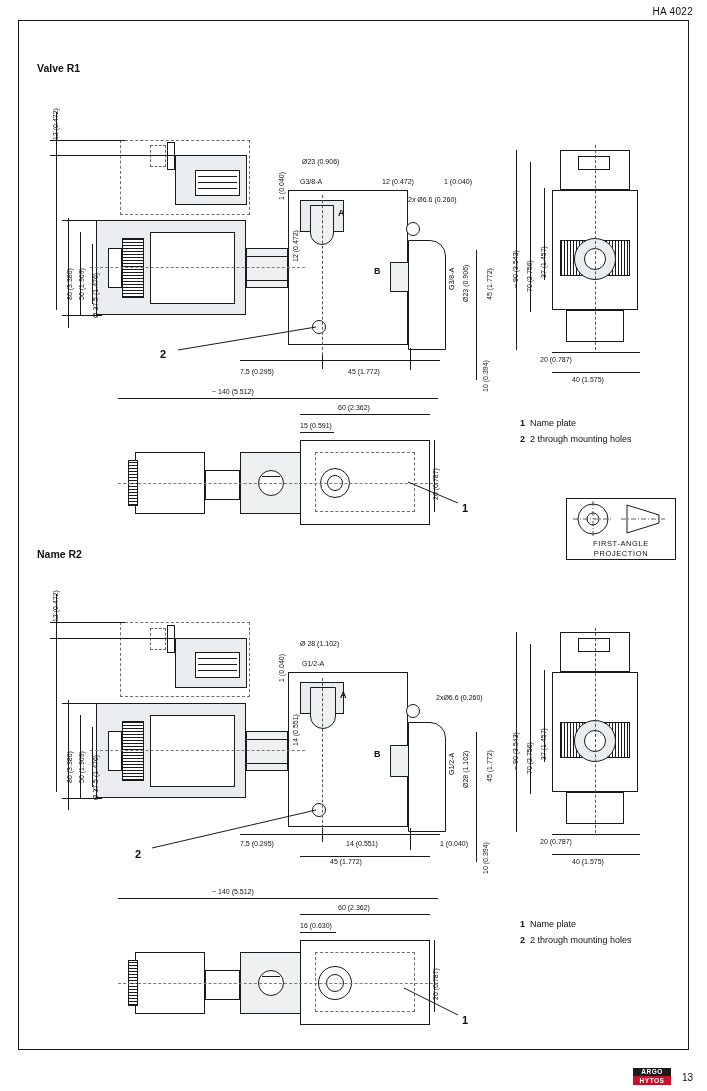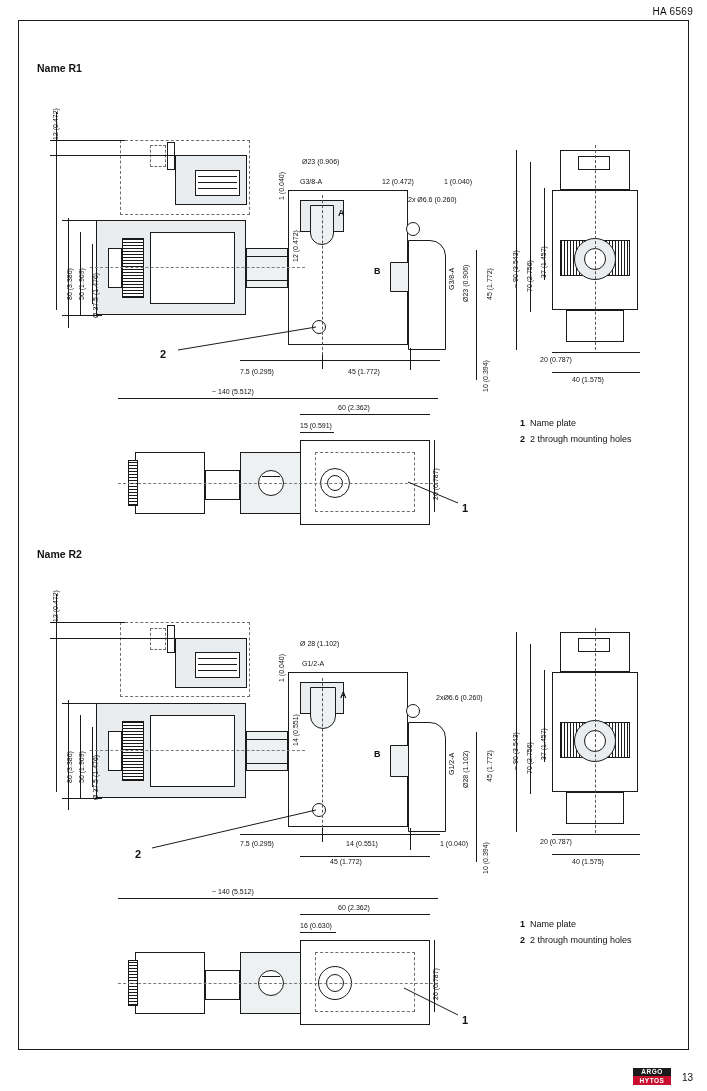--- a/index.html
+++ b/index.html
@@ -205,26 +205,26 @@
     border: 1px solid #1a1a1a;
     box-sizing: border-box;
   }
   svg { position: absolute; overflow: visible; }
 </style>
 </head>
 <body>
 
 <div id="page">
 
-  <div class="doc-code">HA 6569</div>
+  <div class="doc-code">HA 4022</div>
 
   <div class="frame"></div>
 
 
-  <div class="model-label" style="left:37px; top:62px;">Name R1</div>
+  <div class="model-label" style="left:37px; top:62px;">Valve R1</div>
 
   <div class="box dashed" style="left:120px; top:140px; width:130px; height:75px;"></div>
   <div class="box dashed" style="left:150px; top:145px; width:16px; height:22px;"></div>
   <div class="box" style="left:167px; top:142px; width:8px; height:28px;"></div>
   <div class="grey" style="left:175px; top:155px; width:72px; height:50px;"></div>
   <div class="box" style="left:195px; top:170px; width:45px; height:26px;"></div>
   <div class="hl" style="left:198px; top:176px; width:39px;"></div>
   <div class="hl" style="left:198px; top:182px; width:39px;"></div>
   <div class="hl" style="left:198px; top:188px; width:39px;"></div>
 
@@ -333,20 +333,32 @@
     <line x1="458" y1="503" x2="408" y2="482" stroke="#1a1a1a" stroke-width="1"></line>
   </svg>
 
   <div class="legend" style="left:520px; top:418px;">
     <b>1</b><span>Name plate</span>
   </div>
   <div class="legend" style="left:520px; top:434px;">
     <b>2</b><span>2 through mounting holes</span>
   </div>
 
+  <div class="fap" style="left:566px; top:498px; width:110px; height:62px;">
+    <svg style="left:0; top:0; width:110px; height:40px;">
+      <circle cx="26" cy="20" r="15" fill="none" stroke="#1a1a1a" stroke-width="1"></circle>
+      <circle cx="26" cy="20" r="6" fill="none" stroke="#1a1a1a" stroke-width="1"></circle>
+      <line x1="6" y1="20" x2="46" y2="20" stroke="#1a1a1a" stroke-width="0.7" stroke-dasharray="5,2,1,2"></line>
+      <line x1="26" y1="2" x2="26" y2="38" stroke="#1a1a1a" stroke-width="0.7" stroke-dasharray="5,2,1,2"></line>
+      <polygon points="60,6 92,16 92,24 60,34" fill="none" stroke="#1a1a1a" stroke-width="1"></polygon>
+      <line x1="54" y1="20" x2="98" y2="20" stroke="#1a1a1a" stroke-width="0.7" stroke-dasharray="5,2,1,2"></line>
+    </svg>
+    <div class="fap-text" style="top:40px;">FIRST-ANGLE</div>
+    <div class="fap-text" style="top:50px;">PROJECTION</div>
+  </div>
 
   <div class="model-label" style="left:37px; top:548px;">Name R2</div>
 
   <div class="box dashed" style="left:120px; top:622px; width:130px; height:75px;"></div>
   <div class="box dashed" style="left:150px; top:628px; width:16px; height:22px;"></div>
   <div class="box" style="left:167px; top:625px; width:8px; height:28px;"></div>
   <div class="grey" style="left:175px; top:638px; width:72px; height:50px;"></div>
   <div class="box" style="left:195px; top:652px; width:45px; height:26px;"></div>
   <div class="hl" style="left:198px; top:658px; width:39px;"></div>
   <div class="hl" style="left:198px; top:664px; width:39px;"></div>

